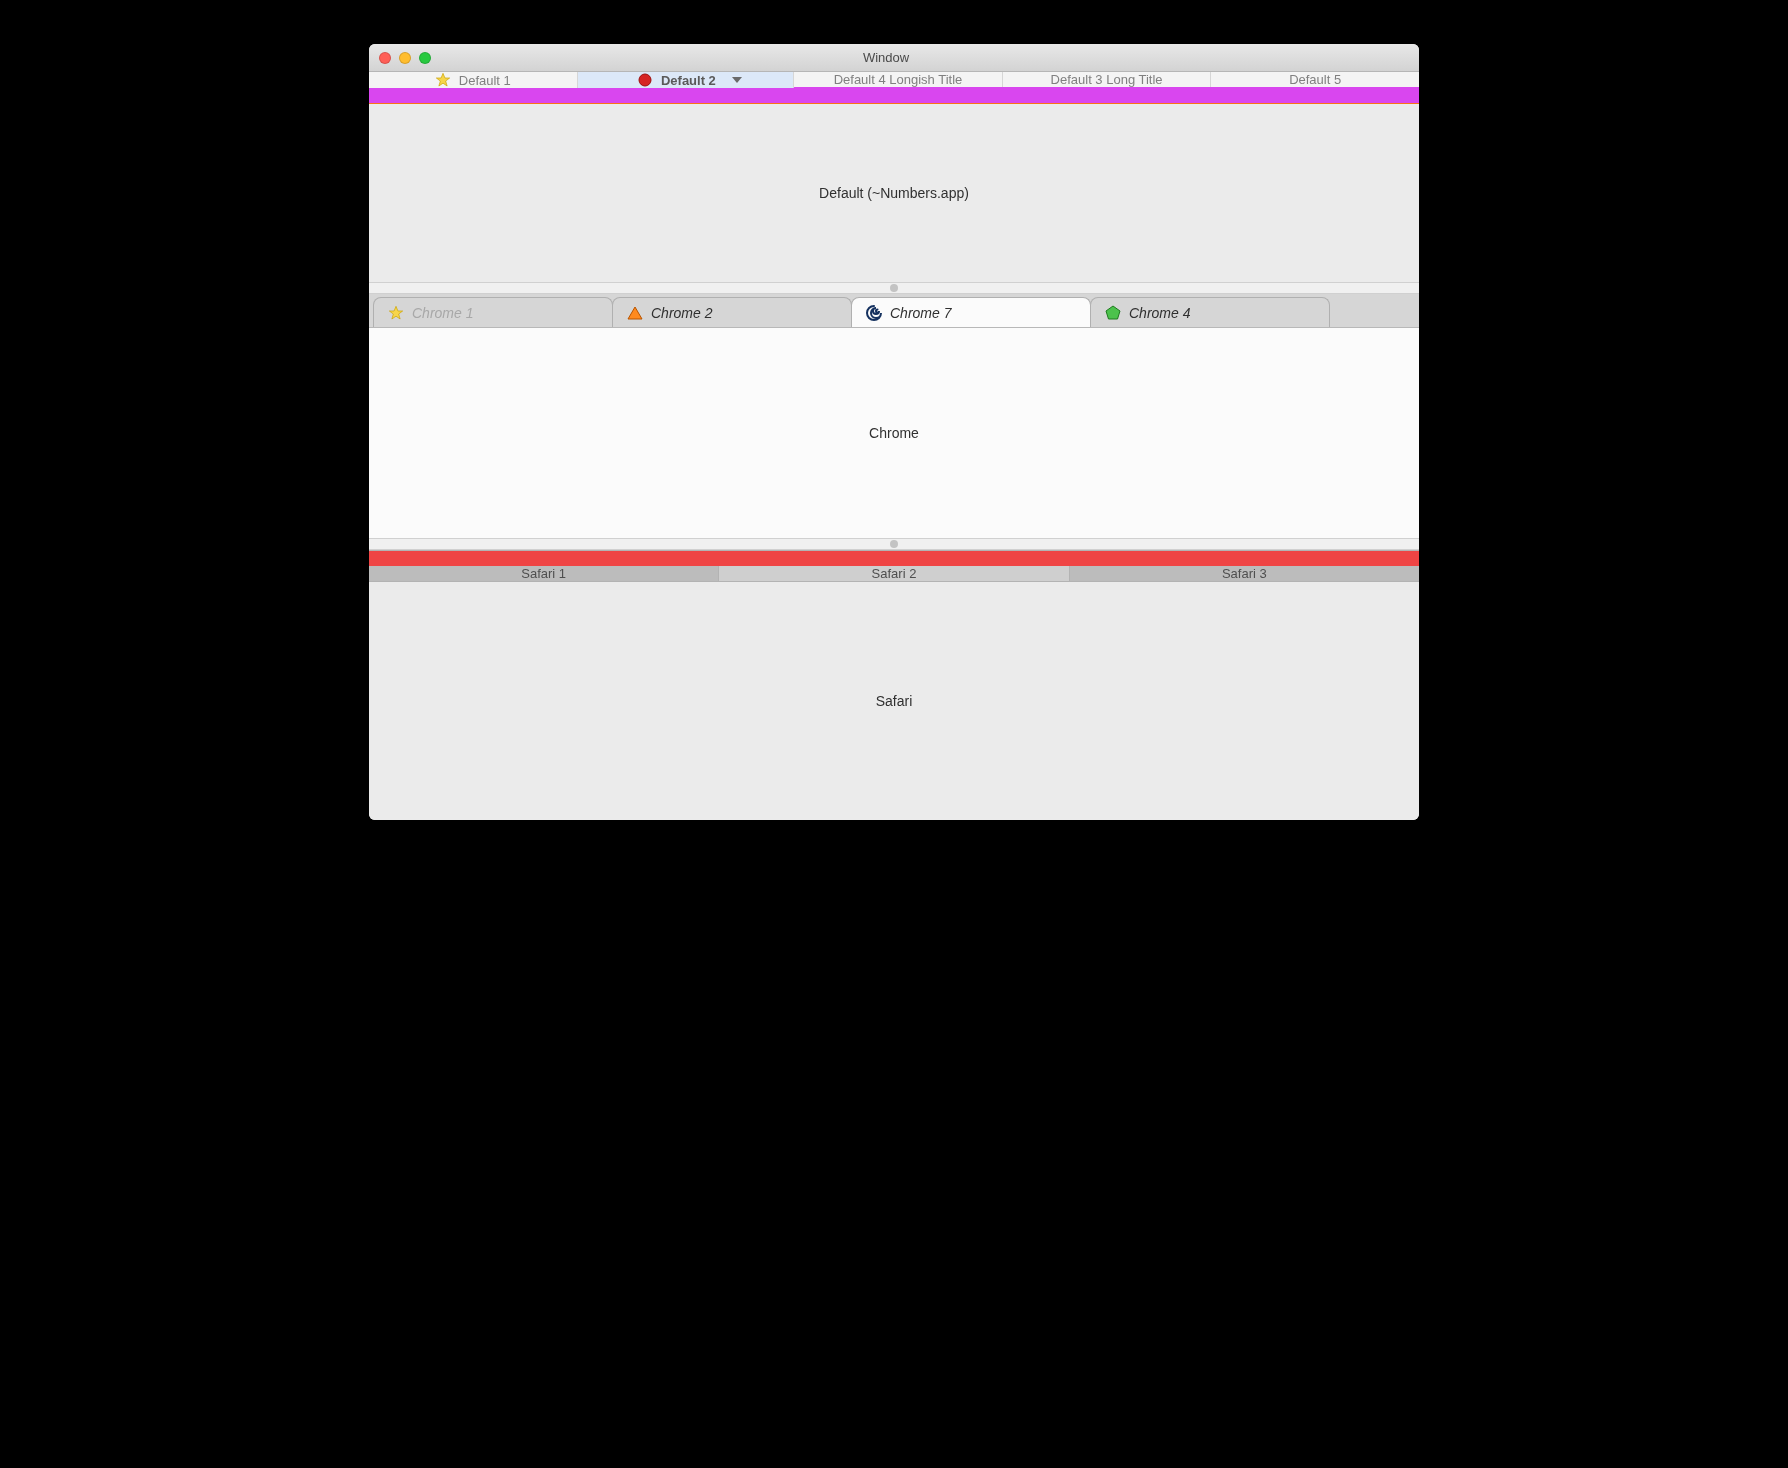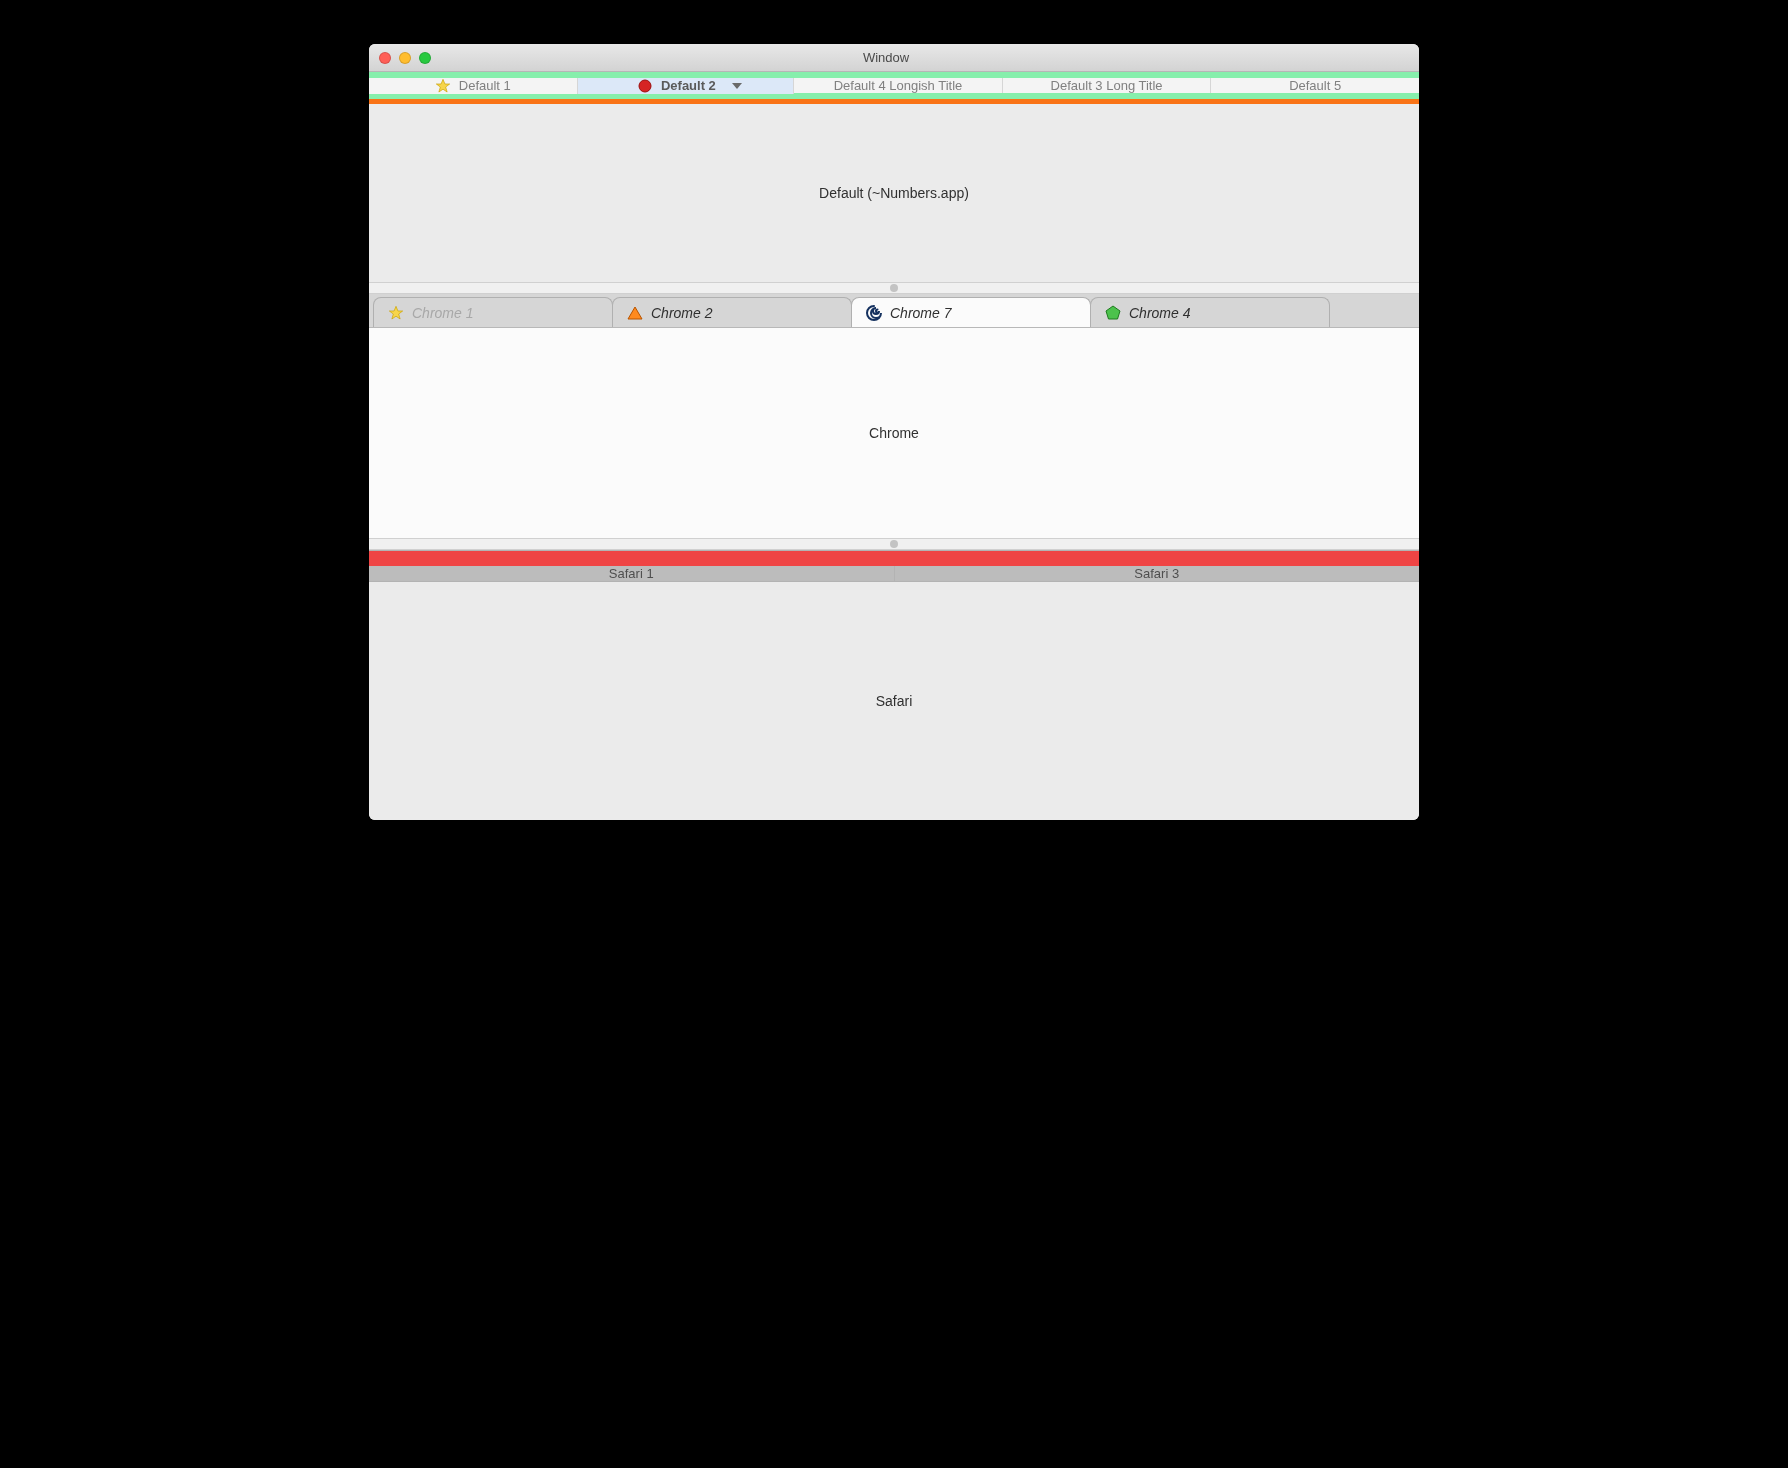--- a/index.html
+++ b/index.html
@@ -46,24 +46,24 @@
     left: 0; right: 16px;
     text-align: center;
     font-size: 13px;
     color: #4a4a4a;
     pointer-events: none;
   }
 
   
   .default-tabbar {
     height: 32px;
-    background: #86efac;
-    border-bottom: 5px solid #f97316;
-    display: flex;
-    align-items: center;
+    background: #d946ef;
+    border-bottom: 1px solid #f97316;
+    display: flex;
+    align-items: flex-start;
   }
   .default-tab {
     flex: 1 1 0;
     display: flex;
     align-items: center;
     justify-content: center;
     gap: 8px;
     border-right: 1px solid #d6d6d6;
     font-size: 13px;
     color: #808080;
@@ -266,20 +266,23 @@
   </div>
 
   <div class="split-handle">
     <div class="split-grip"></div>
   </div>
 
   <div class="safari-tabbar">
     <div class="safari-tab">
       <span>Safari 1</span>
     </div>
+    <div class="safari-tab active">
+      <span>Safari 2</span>
+    </div>
     <div class="safari-tab">
       <span>Safari 3</span>
     </div>
   </div>
   <div class="panel safari-panel">
     <span>Safari</span>
   </div>
 
 </div>
 

